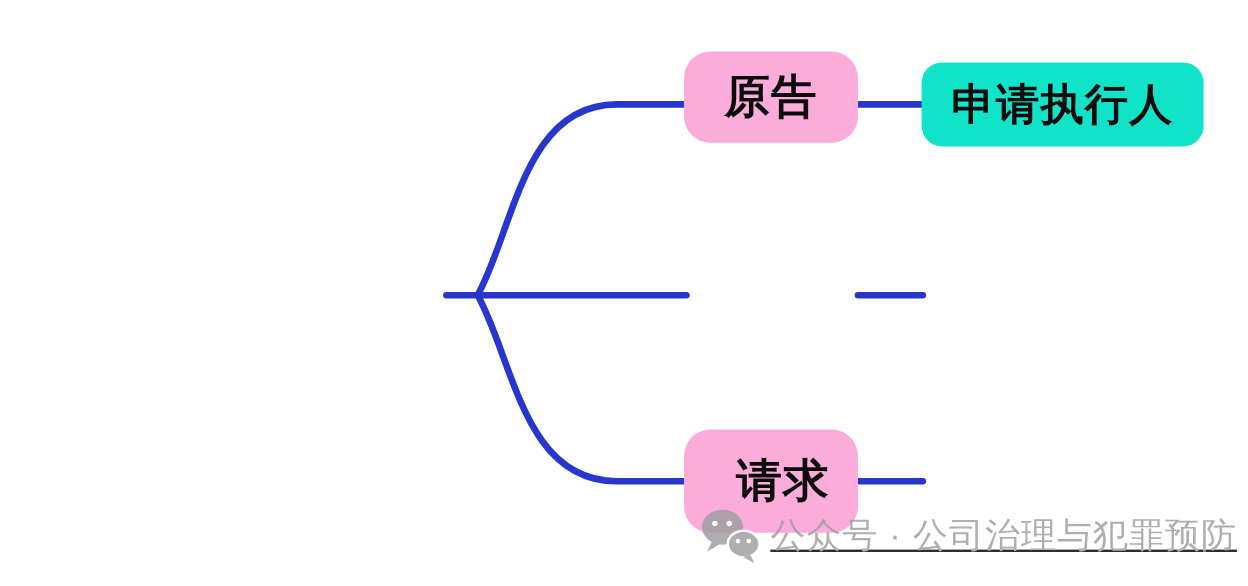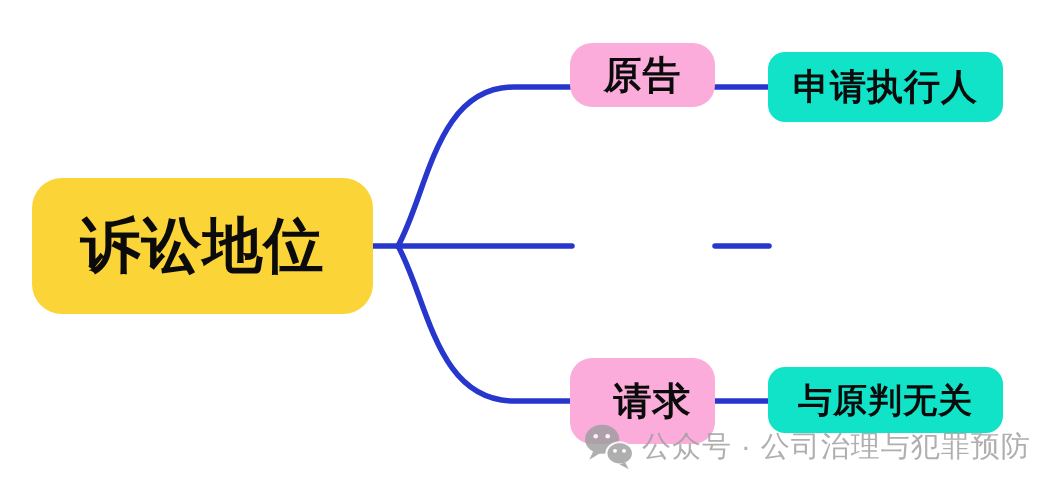--- a/index.html
+++ b/index.html
@@ -48,31 +48,32 @@
   .node-branch{
     background:var(--branch-bg,#FBACDA);
     border-radius:22px;
     font-size:38px;
   }
   .node-leaf{
     background:var(--leaf-bg,#10E3C8);
     border-radius:17px;
     font-size:36px;
   }
-  .b0{left:570px;top:43px;width:145px;height:64px;}
+  .b0{left:570px;top:43px;width:145px;height:76px;}
   .b1{left:571px;top:202px;width:144px;height:88px;}
   .b2{left:570px;top:358px;width:145px;height:86px;padding-left:20px;}
   .l0{left:768px;top:52px;width:235px;height:70px;}
   .l1{left:768px;top:210px;width:235px;height:72px;}
   .l2{left:768px;top:367px;width:235px;height:66px;font-size:34px;}
   .watermark{
     position:absolute;left:583px;top:423px;height:48px;
     display:flex;align-items:center;gap:7px;
     z-index:2;
     opacity:0.82;
+    text-decoration:underline;
   }
   .watermark .wm-text{
     color:var(--watermark,#9E9E9E);
     font-size:29px;
     font-weight:400;
     letter-spacing:1px;
     white-space:nowrap;
   }
   .wechat-icon{width:52px;height:48px;flex:0 0 auto;}
   .wechat-icon .bubble{fill:var(--watermark,#9E9E9E);}
@@ -85,37 +86,31 @@
 
   <svg class="connectors" viewBox="0 0 1040 488" xmlns="http://www.w3.org/2000/svg" aria-hidden="true">
     <path d="M 372 246 H 572"></path>
     <path d="M 398 246 C 428 192, 436 87, 514 87 L 570 87"></path>
     <path d="M 398 246 C 428 300, 436 401, 514 401 L 570 401"></path>
     <path d="M 715 87 H 769"></path>
     <path d="M 715 246 H 769"></path>
     <path d="M 715 401 H 769"></path>
   </svg>
 
-  <div class="node node-root">
-    <span>诉讼地位</span>
-  </div>
 
   <div class="node node-branch b0">
     <span>原告</span>
   </div>
   <div class="node node-leaf l0">
     <span>申请执行人</span>
   </div>
 
 
   <div class="node node-branch b2">
     <span>请求</span>
-  </div>
-  <div class="node node-leaf l2">
-    <span>与原判无关</span>
   </div>
 
   <div class="watermark">
     <svg class="wechat-icon" viewBox="0 0 60 56" xmlns="http://www.w3.org/2000/svg" aria-hidden="true">
 
       <g>
         <ellipse class="bubble" cx="22" cy="19" rx="20" ry="17"></ellipse>
         <path class="bubble" d="M 12 32 L 7 43 L 20 35 Z"></path>
         <circle class="eye" cx="14.5" cy="15.5" r="2.7"></circle>
         <circle class="eye" cx="28.5" cy="15.5" r="2.7"></circle>

